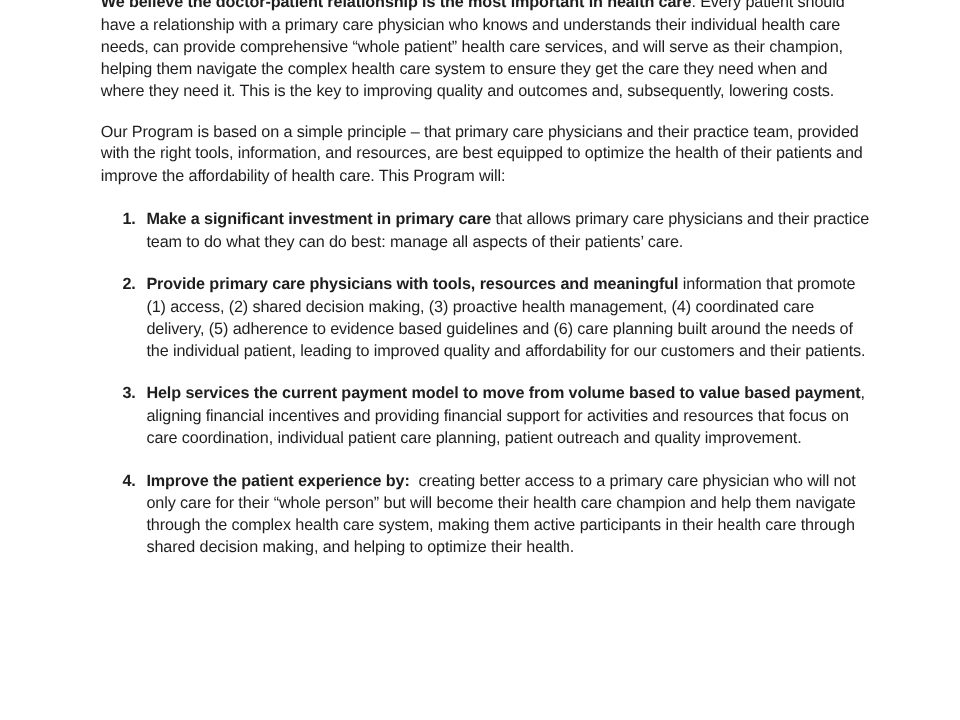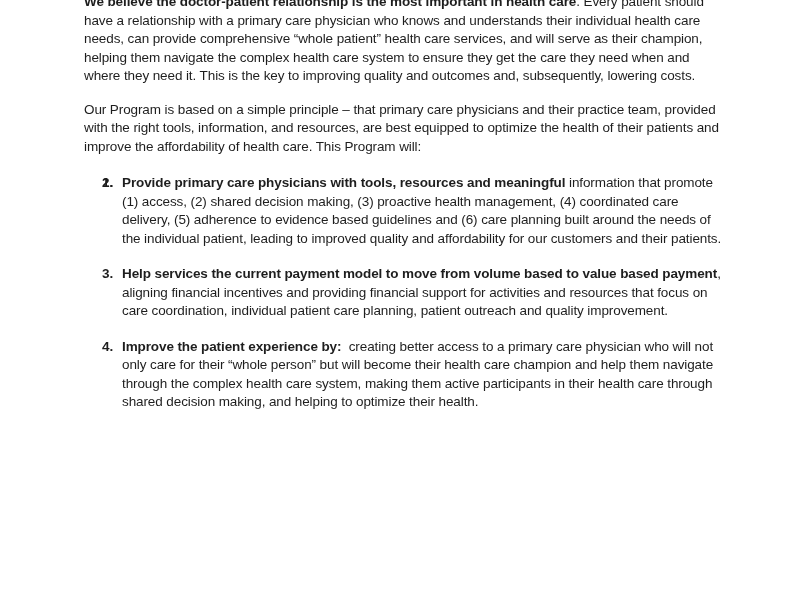--- a/index.html
+++ b/index.html
@@ -59,20 +59,21 @@
   <div class="content">
 
     <p class="para"><span class="bold">We believe the doctor-patient relationship is the most important in health care</span><span>. Every patient should have a relationship with a primary care physician who knows and understands their individual health care needs, can provide comprehensive “whole patient” health care services, and will serve as their champion, helping them navigate the complex health care system to ensure they get the care they need when and where they need it. This is the key to improving quality and outcomes and, subsequently, lowering costs.</span></p>
 
     <p class="para"><span class="bold"></span><span>Our Program is based on a simple principle – that primary care physicians and their practice team, provided with the right tools, information, and resources, are best equipped to optimize the health of their patients and improve the affordability of health care. This Program will:</span></p>
 
     <div class="numbered-list">
 
       <div class="list-item">
         <span class="list-num">1.</span>
+        <span class="list-text"><span class="bold">Make a significant investment in primary care</span><span> that allows primary care physicians and their practice team to do what they can do best: manage all aspects of their patients’ care.</span></span>
       </div>
 
       <div class="list-item">
         <span class="list-num">2.</span>
         <span class="list-text"><span class="bold">Provide primary care physicians with tools, resources and meaningful</span><span> information that promote (1) access, (2) shared decision making, (3) proactive health management, (4) coordinated care delivery, (5) adherence to evidence based guidelines and (6) care planning built around the needs of the individual patient, leading to improved quality and affordability for our customers and their patients.</span></span>
       </div>
 
       <div class="list-item">
         <span class="list-num">3.</span>
         <span class="list-text"><span class="bold">Help services the current payment model to move from volume based to value based payment</span><span>, aligning financial incentives and providing financial support for activities and resources that focus on care coordination, individual patient care planning, patient outreach and quality improvement.</span></span>

